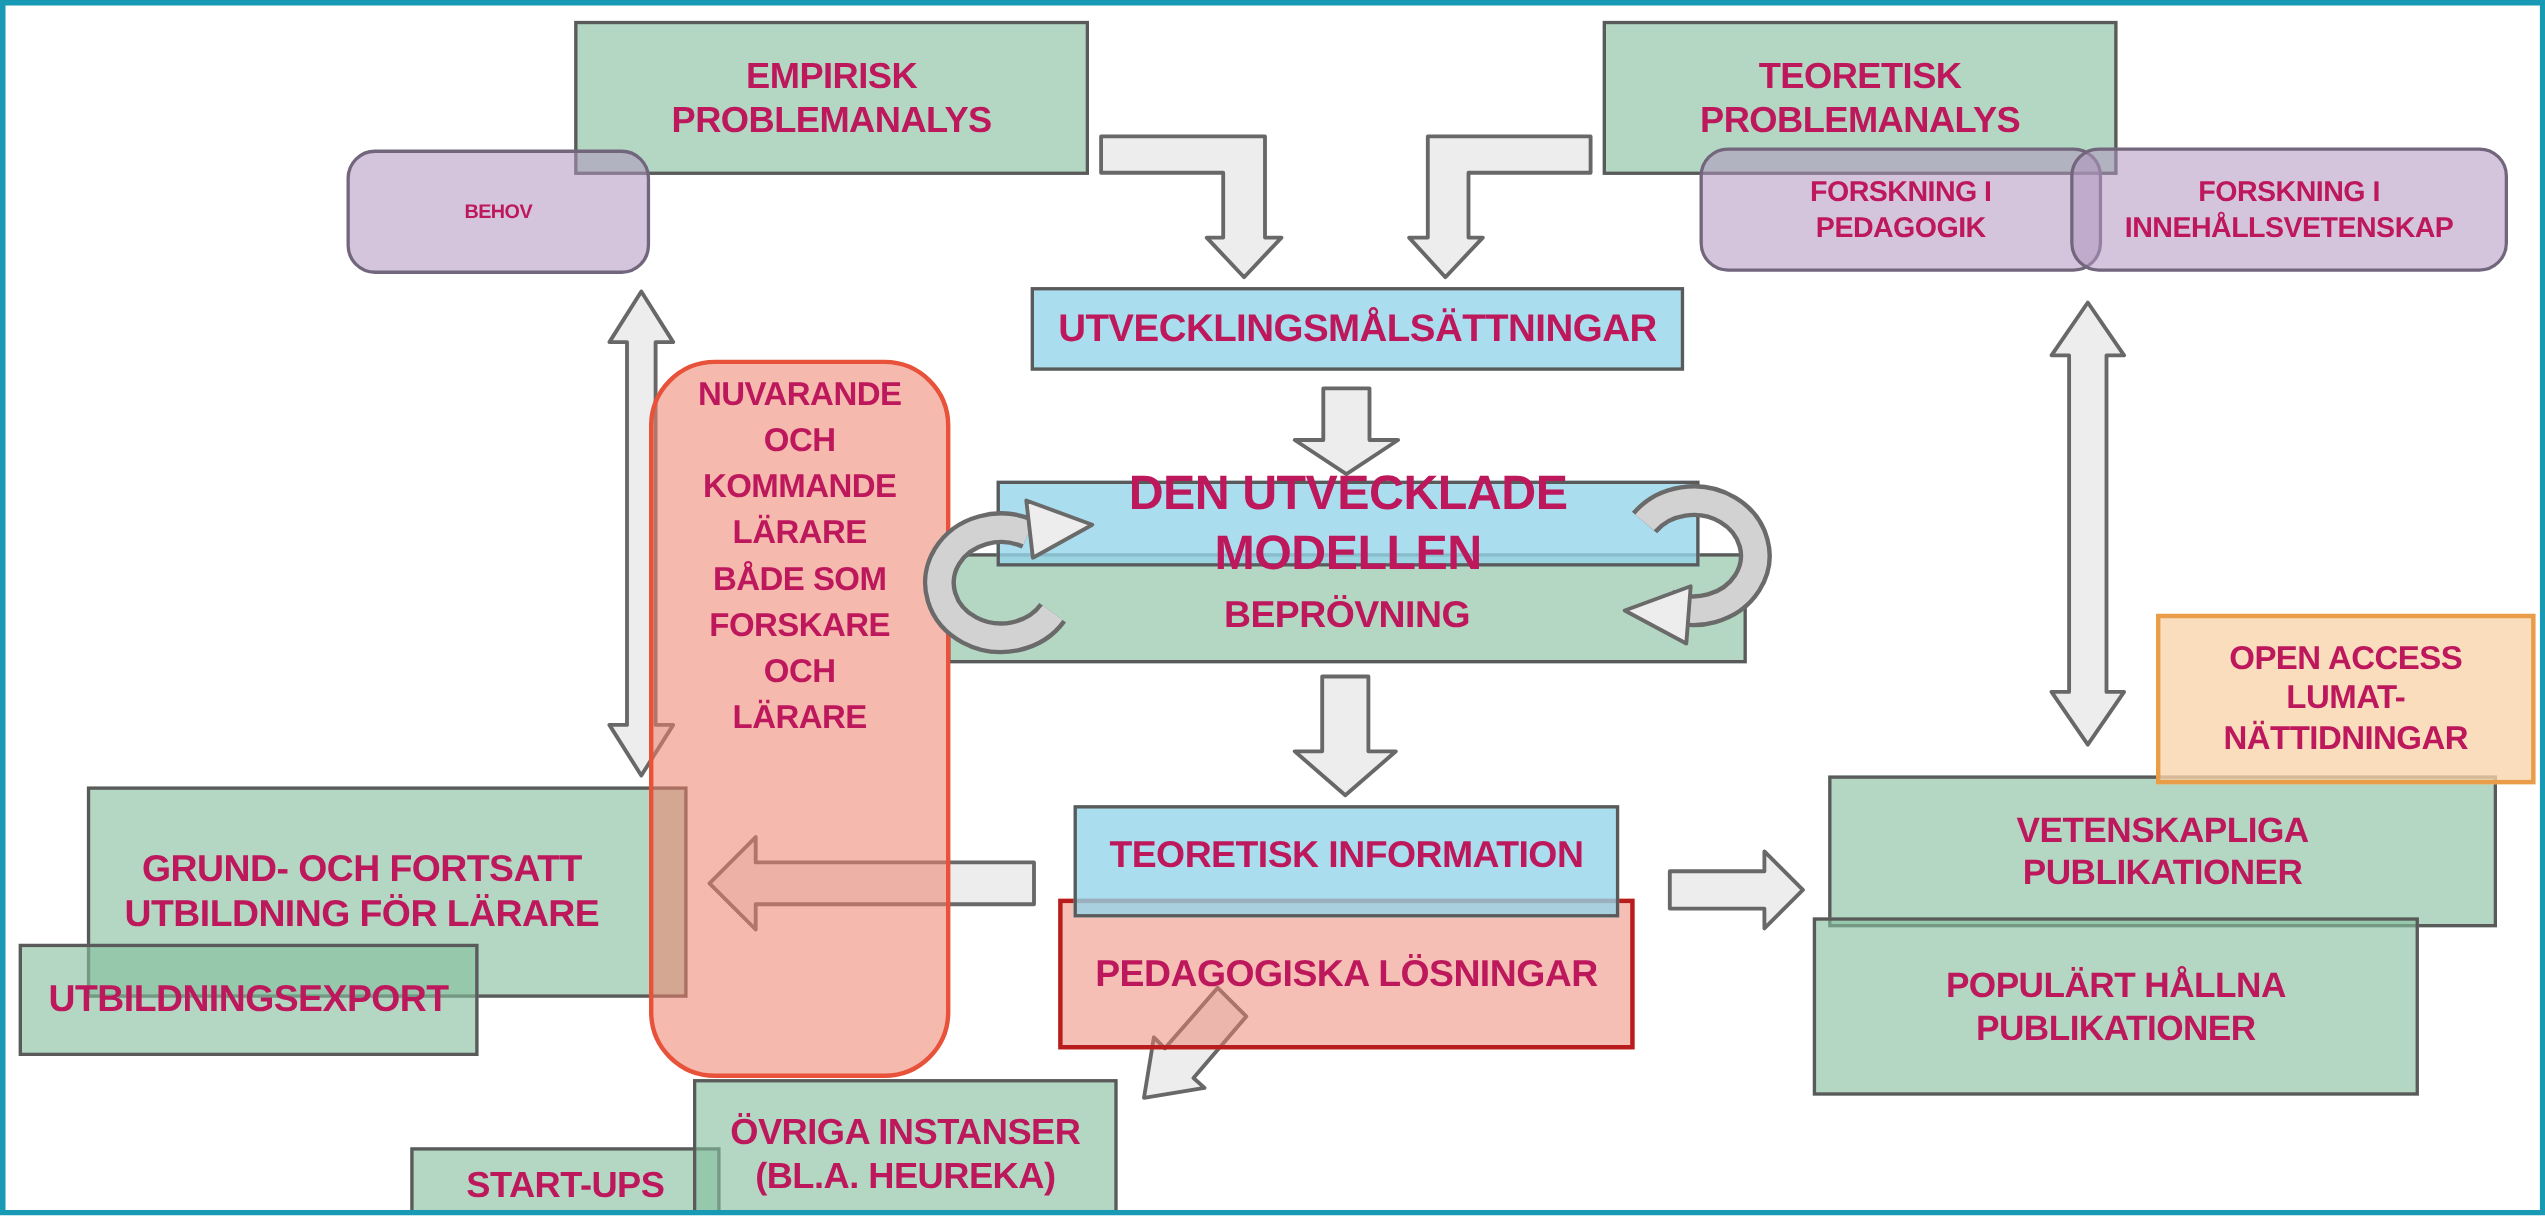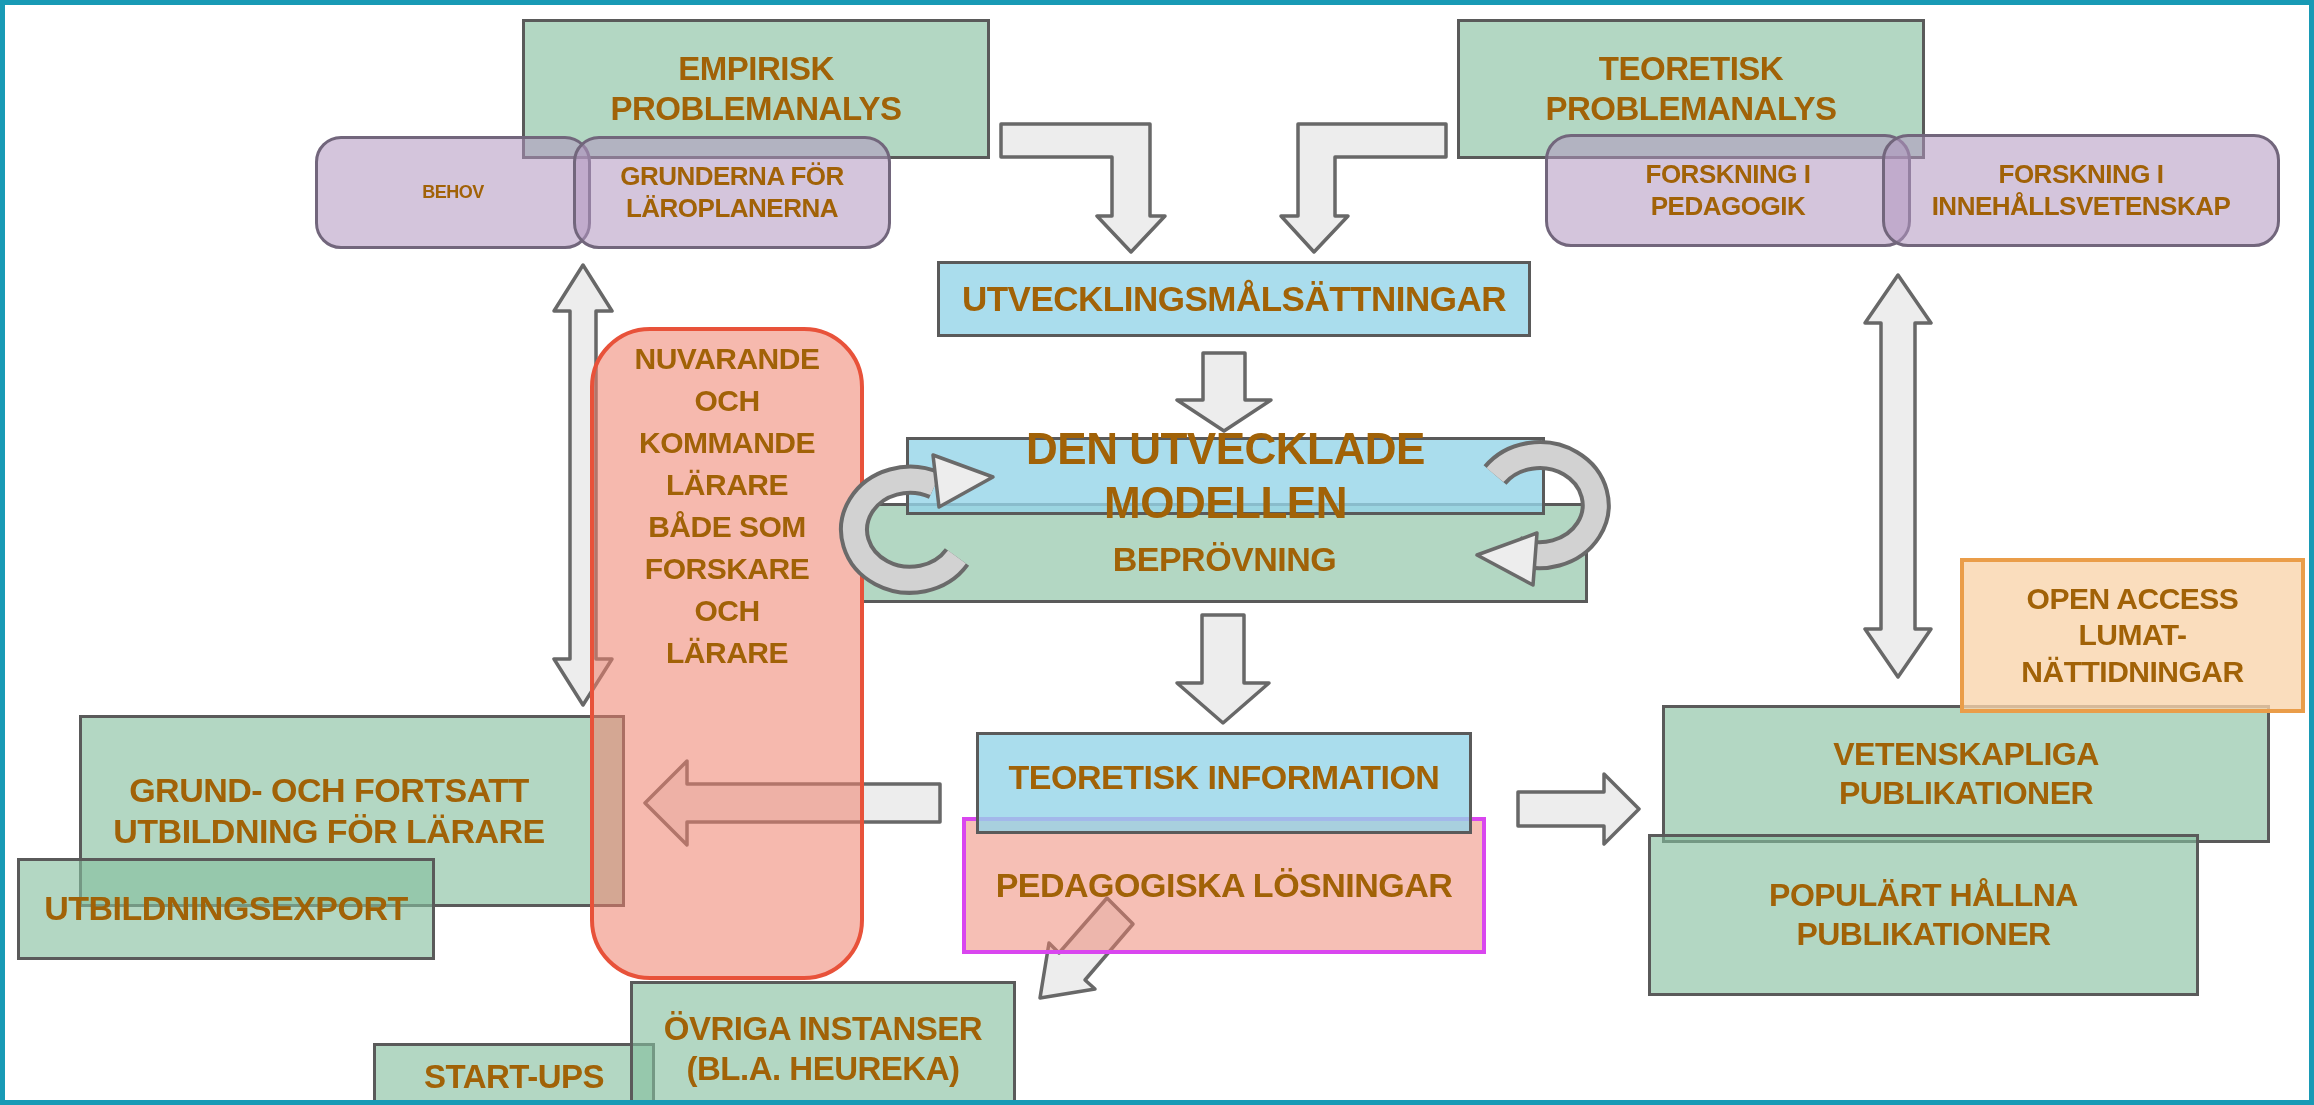--- a/index.html
+++ b/index.html
@@ -10,31 +10,31 @@
     border:5px solid #189ab5;
     box-sizing:border-box;
     overflow:hidden;
     font-family:"Liberation Sans", sans-serif;
   }
   .node{
     position:absolute;
     display:flex;align-items:center;justify-content:center;
     text-align:center;
     font-weight:bold;
-    color:#a16207;
+    color:#be185d;
     white-space:pre-line;
     box-sizing:border-box;
     letter-spacing:-0.5px;
     line-height:1.22;
   }
   .green{background:rgba(132,190,158,0.62);border:3px solid #5a5a5a;}
   .blue{background:rgba(149,213,233,0.80);border:3px solid #5a5a5a;}
   .purple{background:rgba(176,149,191,0.55);border:3px solid #72667c;border-radius:26px;}
   .redbox{background:rgba(238,127,108,0.55);border:4px solid #e8523a;border-radius:60px;}
-  .pinkbox{background:rgba(238,127,108,0.50);border:4px solid #d946ef;}
+  .pinkbox{background:rgba(238,127,108,0.50);border:4px solid #b91c1c;}
   .orangebox{background:rgba(249,212,171,0.78);border:4px solid #ea9d49;}
   .caption{
     position:absolute;
     text-align:right;
     font-weight:bold;
     color:#1b9cbd;
     white-space:pre-line;
     letter-spacing:-0.5px;
     line-height:1.2;
   }
@@ -78,22 +78,20 @@
 PUBLIKATIONER</div>
 
   <div class="node green" style="left:12px;top:853px;width:418px;height:102px;z-index:3;font-size:34px;">UTBILDNINGSEXPORT</div>
   <div class="node green" style="left:625px;top:960px;width:386px;height:136px;z-index:3;font-size:33px;margin-top:16px;">ÖVRIGA INSTANSER
 (BL.A. HEUREKA)</div>
   <div class="node green" style="left:1643px;top:829px;width:551px;height:162px;z-index:3;font-size:32px;">POPULÄRT HÅLLNA
 PUBLIKATIONER</div>
   <div class="node green" style="left:856px;top:498px;width:727px;height:100px;z-index:3;font-size:34px;padding-top:14px;">BEPRÖVNING</div>
 
   <div class="node purple" style="left:310px;top:131px;width:276px;height:113px;z-index:3;font-size:18px;">BEHOV</div>
-  <div class="node purple" style="left:568px;top:131px;width:318px;height:113px;z-index:3;font-size:26px;">GRUNDERNA FÖR
-LÄROPLANERNA</div>
   <div class="node purple" style="left:1540px;top:129px;width:366px;height:113px;z-index:3;font-size:26px;">FORSKNING I
 PEDAGOGIK</div>
   <div class="node purple" style="left:1877px;top:129px;width:398px;height:113px;z-index:3;font-size:26px;">FORSKNING I
 INNEHÅLLSVETENSKAP</div>
 
   <div class="node blue" style="left:932px;top:256px;width:594px;height:76px;z-index:2;font-size:35px;">UTVECKLINGSMÅLSÄTTNINGAR</div>
   <div class="node blue" style="left:901px;top:432px;width:639px;height:78px;z-index:4;font-size:44px;padding-bottom:0;">DEN UTVECKLADE MODELLEN</div>
   <div class="node blue" style="left:971px;top:727px;width:496px;height:102px;z-index:4;font-size:34px;padding-bottom:10px;">TEORETISK INFORMATION</div>
 
   <div class="node pinkbox" style="left:957px;top:812px;width:524px;height:137px;z-index:3;font-size:34px;">PEDAGOGISKA LÖSNINGAR</div>

